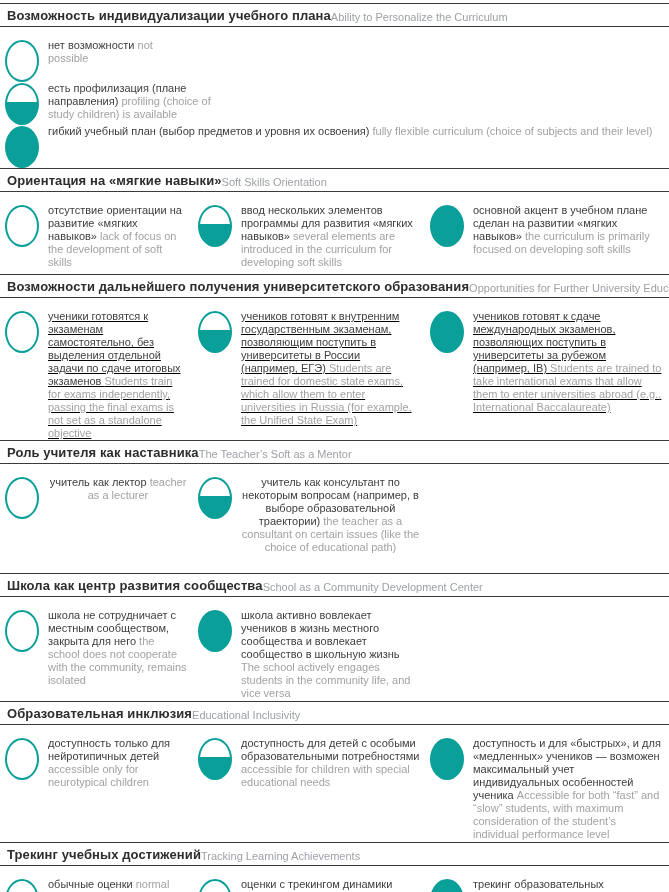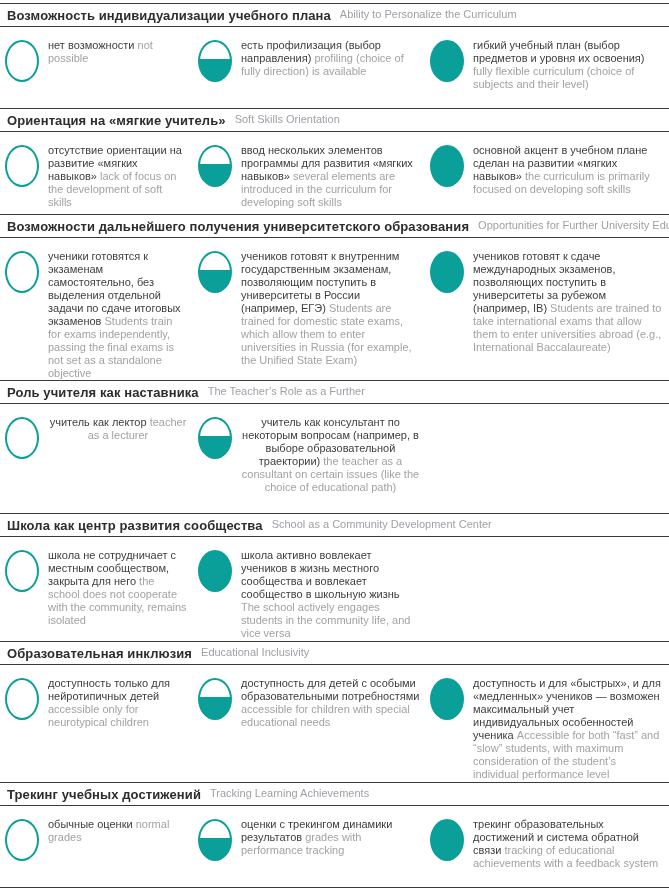--- a/index.html
+++ b/index.html
@@ -4,35 +4,35 @@
 <style>
   html,body{margin:0;padding:0;background:#ffffff;}
   body{
     width:669px;height:892px;overflow:hidden;
     font-family:"Liberation Sans","DejaVu Sans",sans-serif;
     -webkit-font-smoothing:antialiased;
   }
   #page{padding-top:3px;}
   section.rubric-section{border-top:1.5px solid #3b3b3b;}
   .sec-header{
-    display:flex;align-items:flex-start;gap:9px;
+    display:flex;align-items:flex-end;
     padding:4px 6px 3px 7px;
     border-bottom:1.5px solid #3b3b3b;
     white-space:nowrap;
   }
   .sec-title-ru{font-size:13px;font-weight:bold;color:#2d2d2d;letter-spacing:.1px;}
   .sec-title-en{font-size:11px;color:#9da1a6;}
   .sec-content{
     display:flex;align-items:flex-start;
     padding:12px 4px 0 5px;box-sizing:border-box;
   }
   
-  .s1 .sec-content{min-height:81px;}
+  .s1 .sec-content{min-height:81px;flex-direction:column;}
   .s2 .sec-content{min-height:82px;}
-  .s3 .sec-content{min-height:136px;}
+  .s3 .sec-content{min-height:136px;text-decoration:underline;}
   .s4 .sec-content{min-height:109px;text-align:center;}
   .s5 .sec-content{min-height:104px;}
   .s6 .sec-content{min-height:117px;}
   .s7 .sec-content{min-height:81px;}
   .level-item{display:flex;gap:9px;box-sizing:border-box;padding-right:10px;}
   .level-item:nth-child(1){width:193px;}
   .level-item:nth-child(2){width:232px;}
   .level-item:nth-child(3){flex:1;padding-right:2px;}
   .level-circle{
     flex:0 0 34px;width:34px;height:42px;
@@ -60,36 +60,36 @@
   <div class="level-item">
     <span class="level-circle fill-none"></span>
     <p class="level-text">
       <span class="ru">нет возможности </span><span class="en">not possible</span>
     </p>
   </div>
 
   <div class="level-item">
     <span class="level-circle fill-half"></span>
     <p class="level-text">
-      <span class="ru">есть профилизация (выбор направления) </span><span class="en">profiling (choice of fully direction) is available</span>
+      <span class="ru">есть профилизация (плане направления) </span><span class="en">profiling (choice of study children) is available</span>
     </p>
   </div>
 
   <div class="level-item">
     <span class="level-circle fill-full"></span>
     <p class="level-text">
       <span class="ru">гибкий учебный план (выбор предметов и уровня их освоения) </span><span class="en">fully flexible curriculum (choice of subjects and their level)</span>
     </p>
   </div>
 </div>
   </section>
 
   <section class="rubric-section s2">
     <div class="sec-header">
-      <span class="sec-title-ru">Ориентация на «мягкие учитель»</span>
+      <span class="sec-title-ru">Ориентация на «мягкие навыки»</span>
       <span class="sec-title-en">Soft Skills Orientation</span>
     </div>
     <div class="sec-content">
   <div class="level-item">
     <span class="level-circle fill-none"></span>
     <p class="level-text">
       <span class="ru">отсутствие ориентации на развитие «мягких навыков» </span><span class="en">lack of focus on the development of soft skills</span>
     </p>
   </div>
 
@@ -134,21 +134,21 @@
     <p class="level-text">
       <span class="ru">учеников готовят к сдаче международных экзаменов, позволяющих поступить в университеты за рубежом (например, IB) </span><span class="en">Students are trained to take international exams that allow them to enter universities abroad (e.g., International Baccalaureate)</span>
     </p>
   </div>
 </div>
   </section>
 
   <section class="rubric-section s4">
     <div class="sec-header">
       <span class="sec-title-ru">Роль учителя как наставника</span>
-      <span class="sec-title-en">The Teacher’s Role as a Further</span>
+      <span class="sec-title-en">The Teacher’s Soft as a Mentor</span>
     </div>
     <div class="sec-content">
   <div class="level-item">
     <span class="level-circle fill-none"></span>
     <p class="level-text">
       <span class="ru">учитель как лектор </span><span class="en">teacher as a lecturer</span>
     </p>
   </div>
 
   <div class="level-item">

